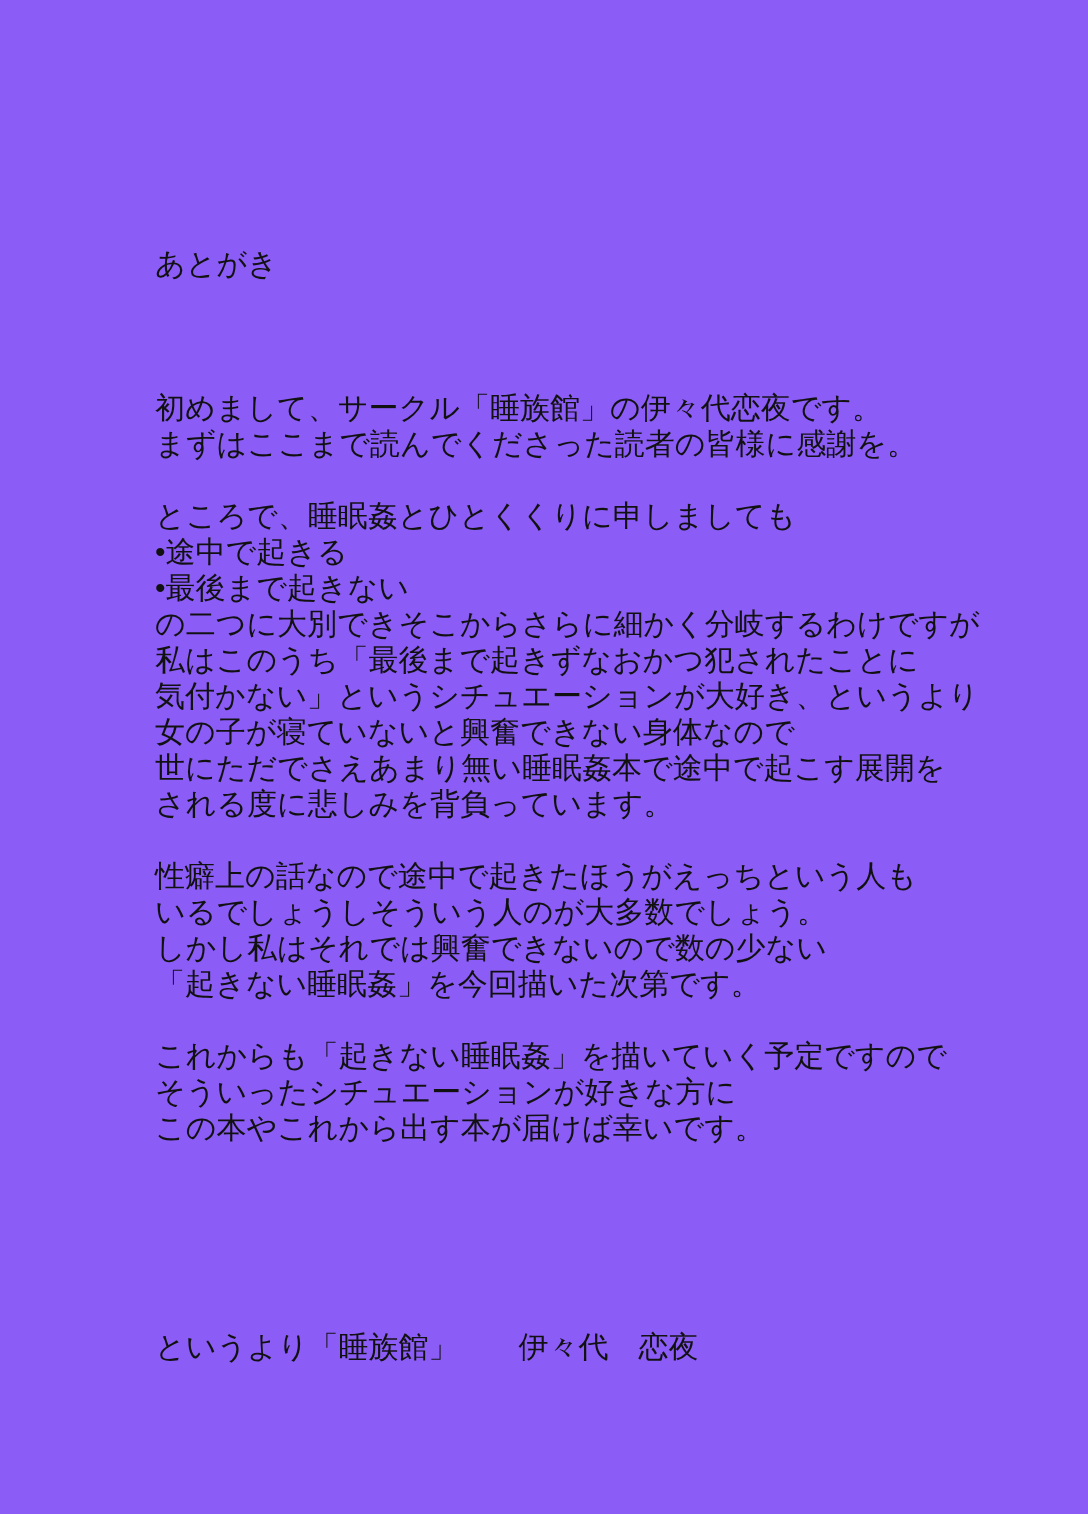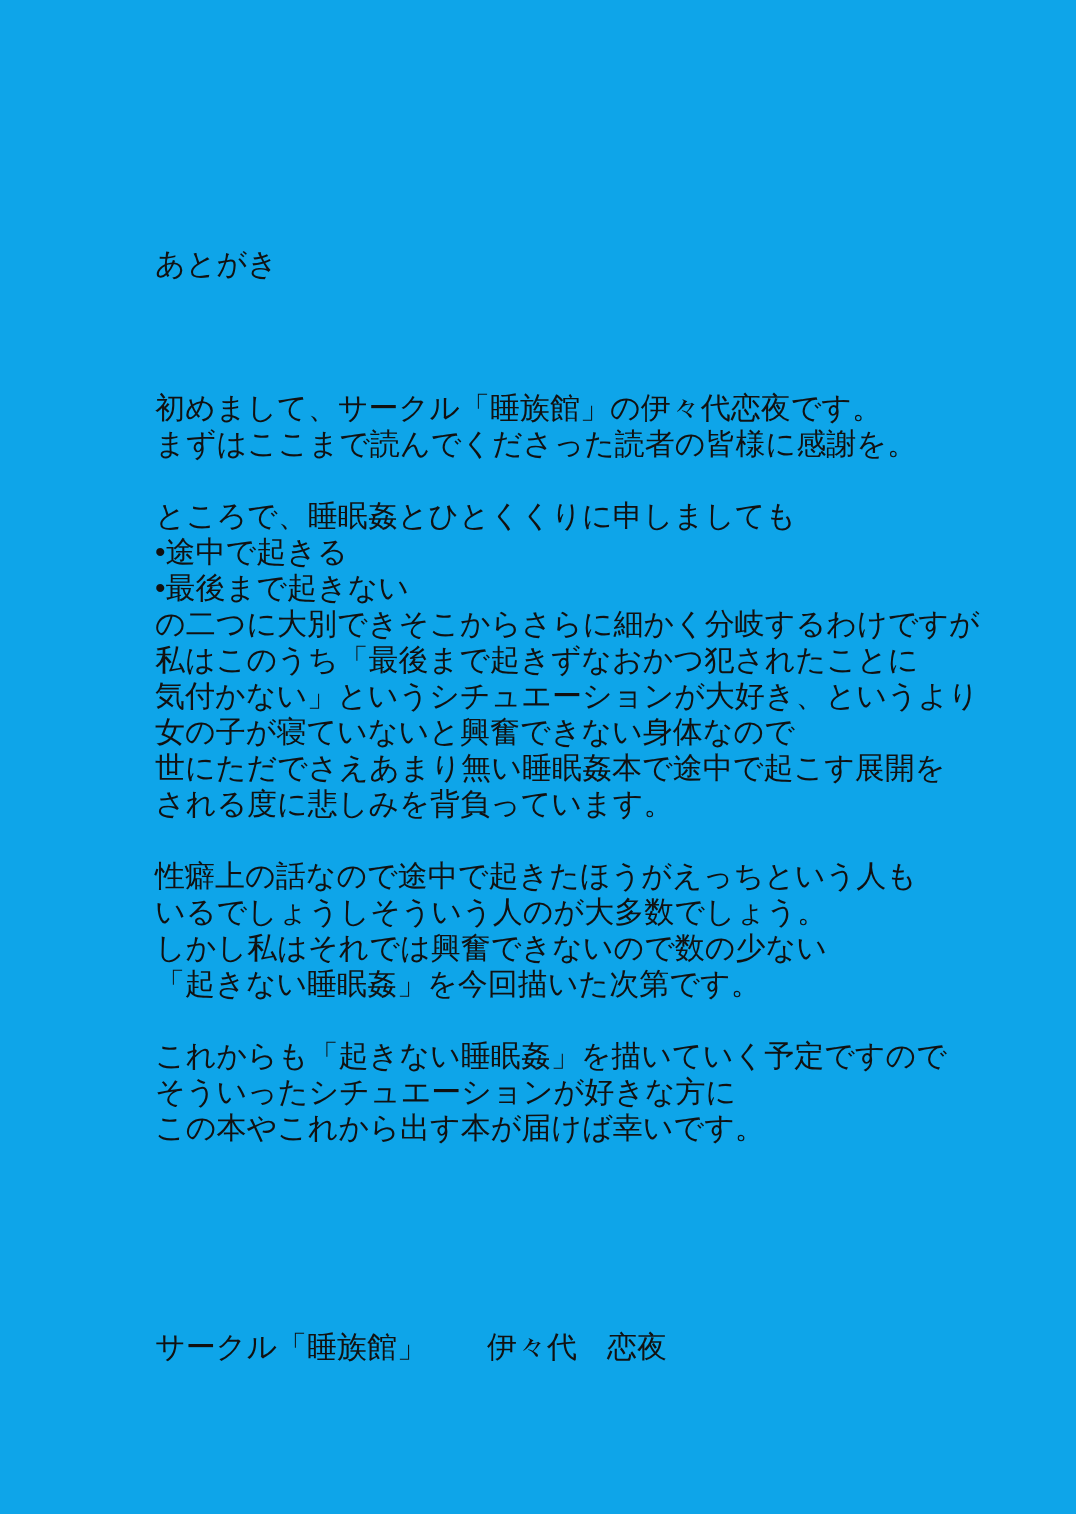--- a/index.html
+++ b/index.html
@@ -4,24 +4,25 @@
 <style>
   html, body {
     margin: 0;
     padding: 0;
     background: #ffffff;
   }
   .page {
     position: relative;
     width: 1076px;
     height: 1514px;
-    background: #0ea5e9;
+    background: #8b5cf6;
     overflow: hidden;
     font-family: "Liberation Sans", "DejaVu Sans", sans-serif;
     color: #111111;
+    padding-left: 12px;
   }
   .text-block {
     position: absolute;
     left: 155px;
     top: 174px;
     width: 880px;
     font-size: 30px;
     line-height: 36px;
     white-space: pre;
   }
@@ -33,15 +34,15 @@
     min-height: 36px;
   }
 </style>
 </head>
 <body>
 
 <div class="page">
   <div class="text-block">
     <div class="line">あとがき</div>
     <div><div class="line"></div><div class="line">初めまして、サークル「睡族館」の伊々代恋夜です。</div><div class="line">まずはここまで読んでくださった読者の皆様に感謝を。</div><div class="line"></div><div class="line">ところで、睡眠姦とひとくくりに申しましても</div><div class="line">•途中で起きる</div><div class="line">•最後まで起きない</div><div class="line">の二つに大別できそこからさらに細かく分岐するわけですが</div><div class="line">私はこのうち「最後まで起きずなおかつ犯されたことに</div><div class="line">気付かない」というシチュエーションが大好き、というより</div><div class="line">女の子が寝ていないと興奮できない身体なので</div><div class="line">世にただでさえあまり無い睡眠姦本で途中で起こす展開を</div><div class="line">される度に悲しみを背負っています。</div><div class="line"></div><div class="line">性癖上の話なので途中で起きたほうがえっちという人も</div><div class="line">いるでしょうしそういう人のが大多数でしょう。</div><div class="line">しかし私はそれでは興奮できないので数の少ない</div><div class="line">「起きない睡眠姦」を今回描いた次第です。</div><div class="line"></div><div class="line">これからも「起きない睡眠姦」を描いていく予定ですので</div><div class="line">そういったシチュエーションが好きな方に</div><div class="line">この本やこれから出す本が届けば幸いです。</div></div>
-    <div class="signature">サークル「睡族館」　　伊々代　恋夜</div>
+    <div class="signature">というより「睡族館」　　伊々代　恋夜</div>
   </div>
 </div>
 
 </body></html>

